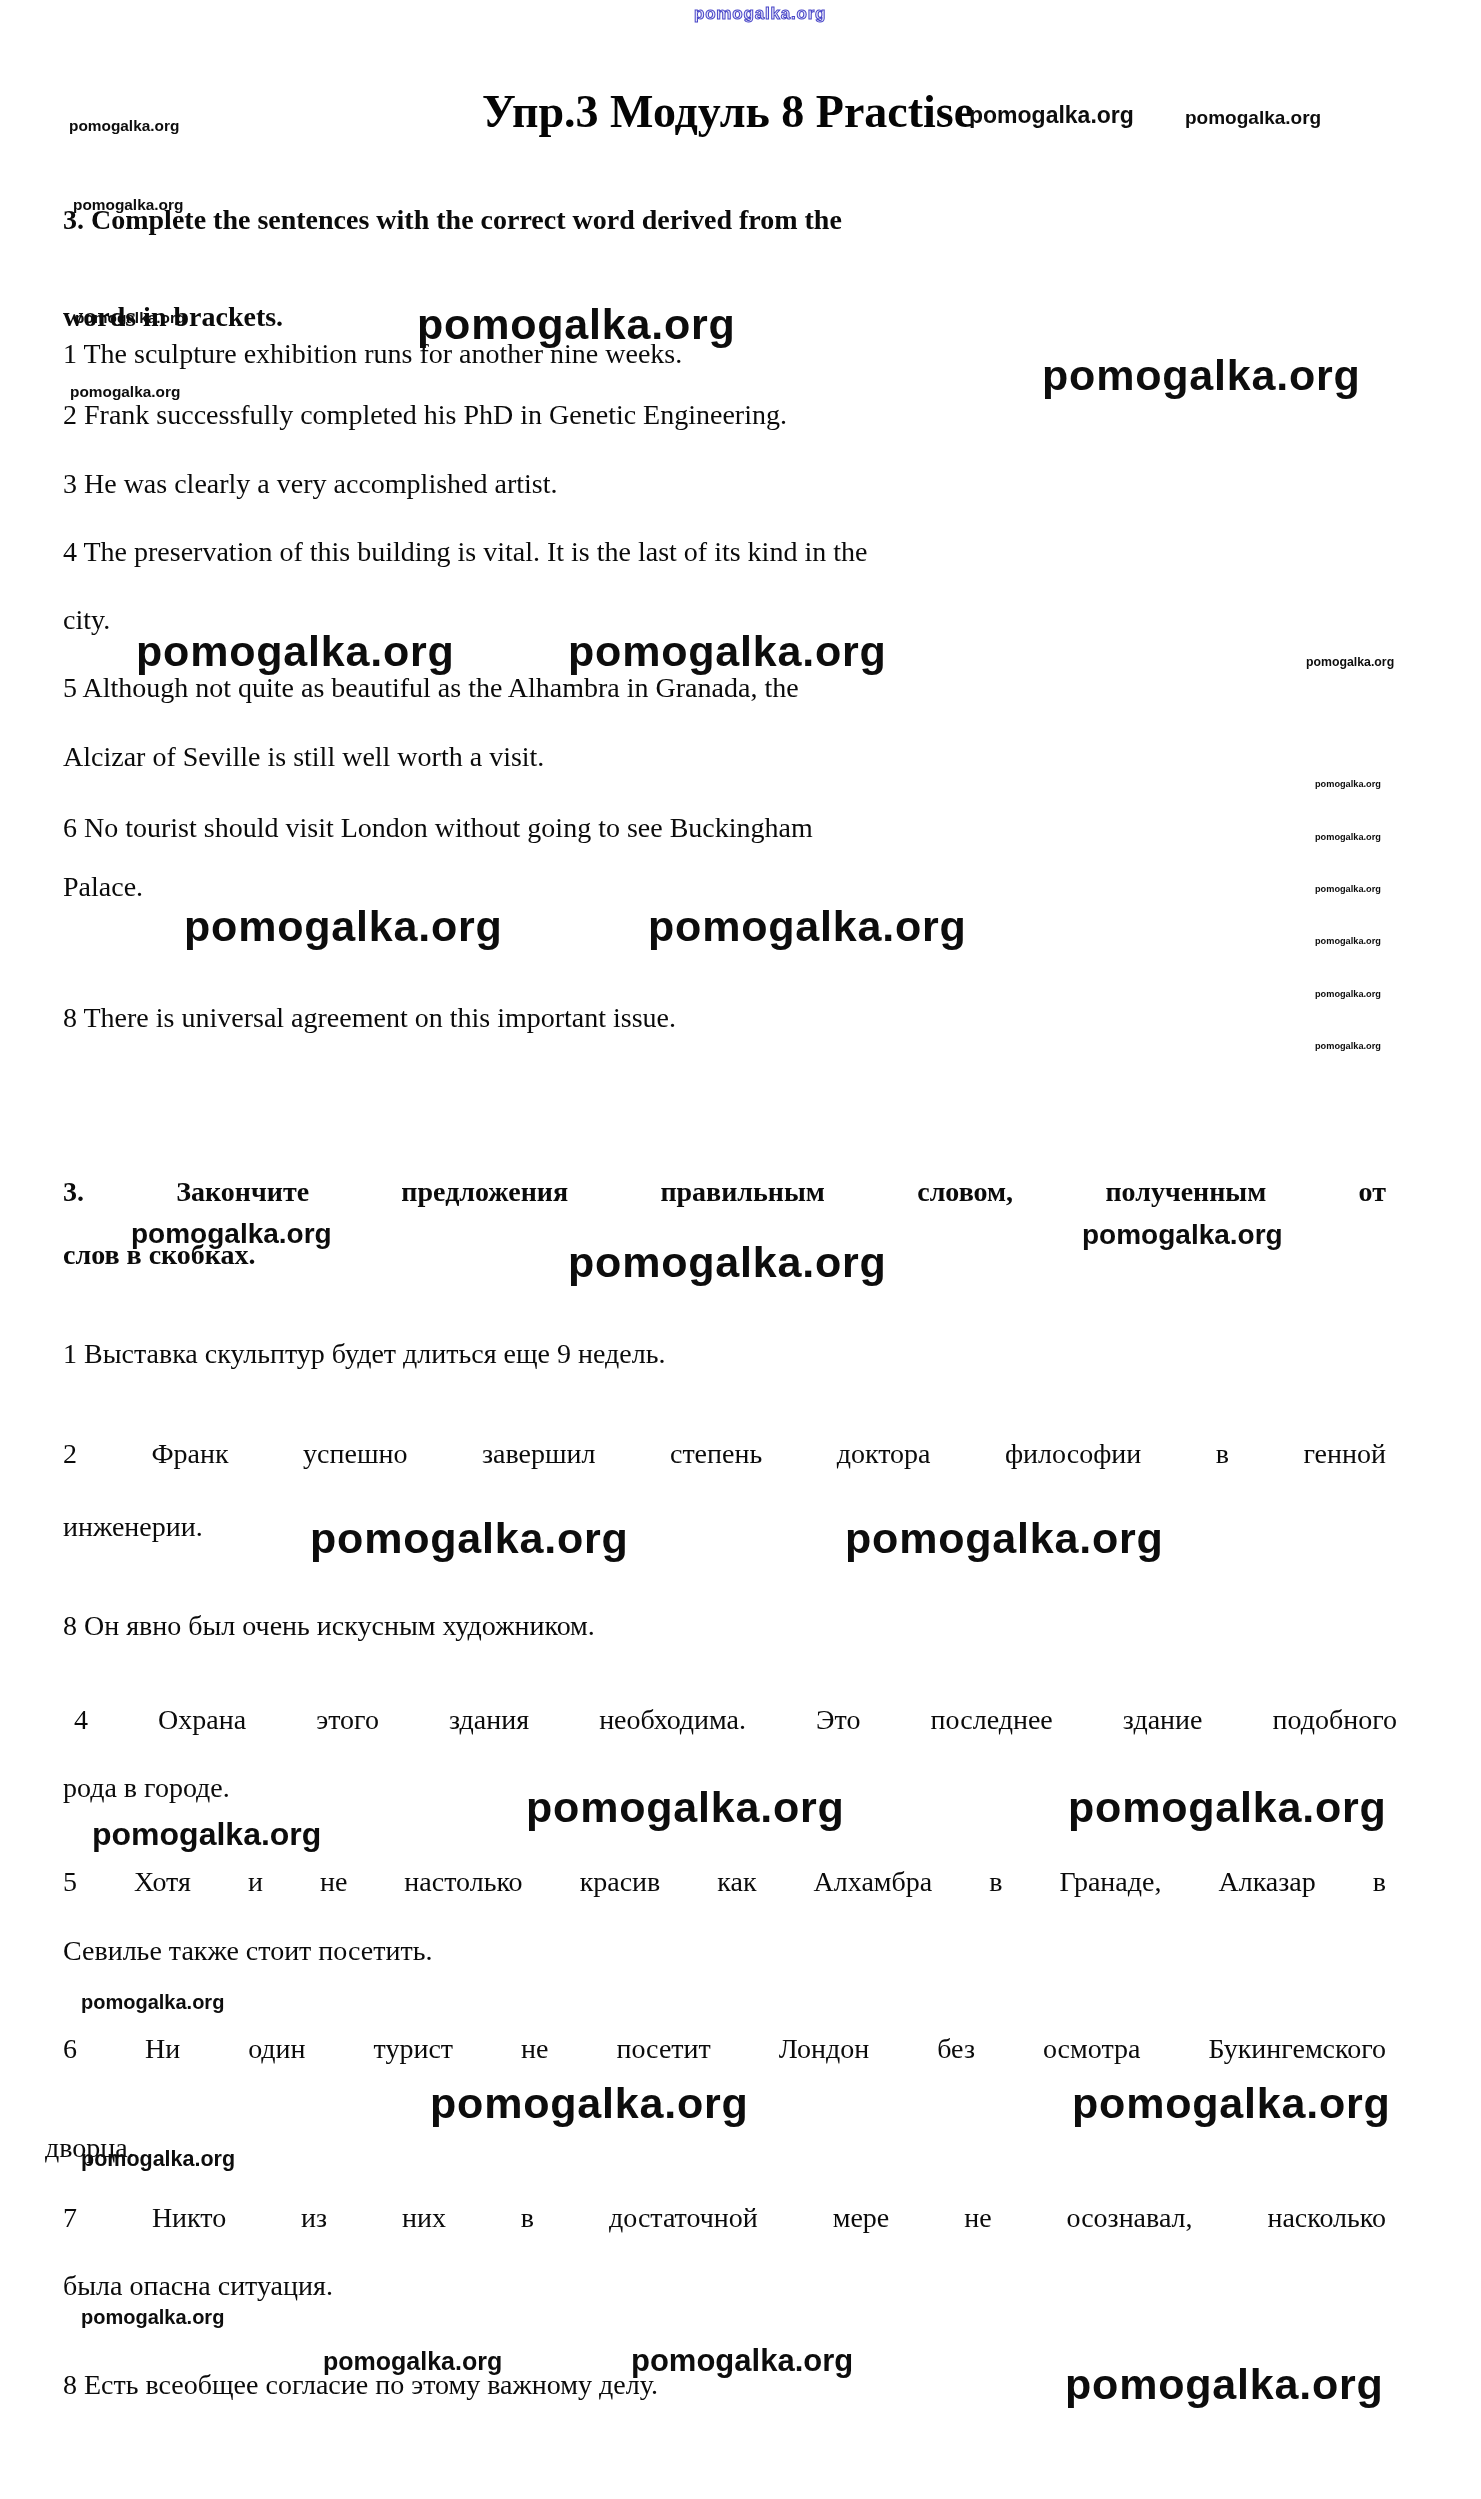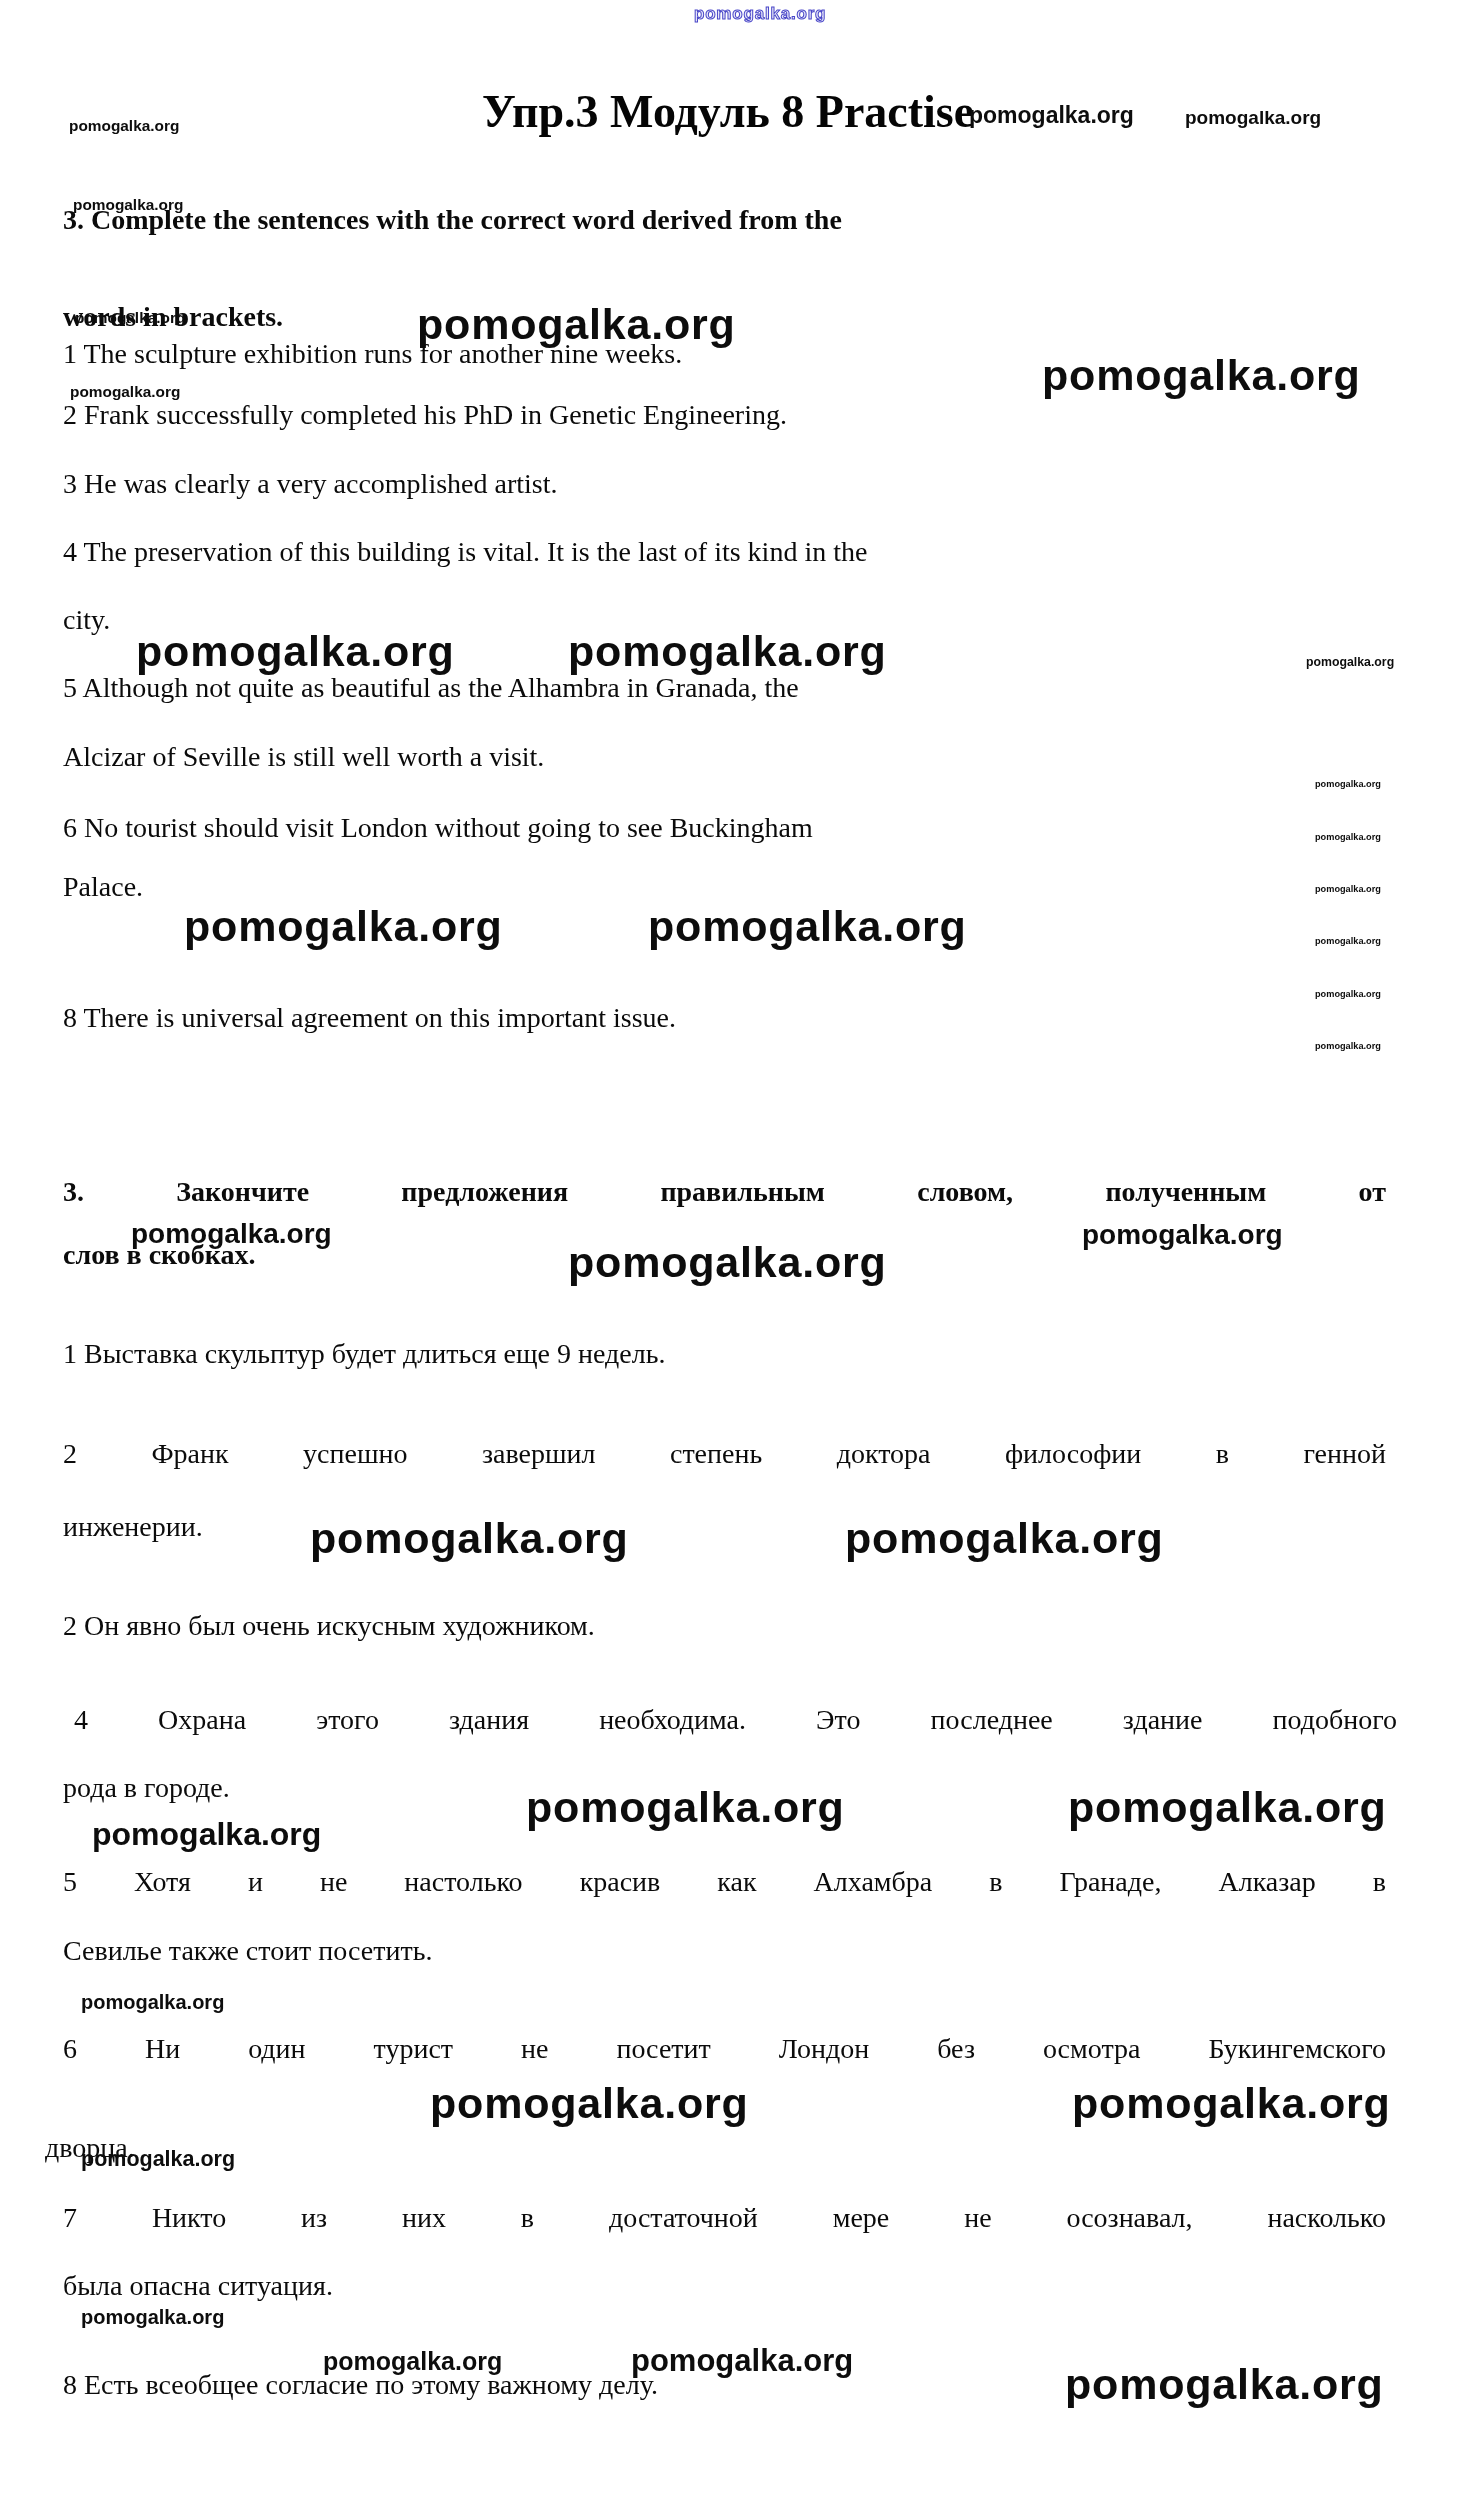--- a/index.html
+++ b/index.html
@@ -73,21 +73,21 @@
   <div class="line bold" style="left:63px;top:1241px;">слов в скобках.</div>
   <div class="wm wm-big" style="left:568px;top:1241px;">pomogalka.org</div>
 
   <div class="line" style="left:63px;top:1340px;">1 Выставка скульптур будет длиться еще 9 недель.</div>
 
   <div class="line justify" style="left:63px;top:1440px;">2 Франк успешно завершил степень доктора философии в генной</div>
   <div class="line" style="left:63px;top:1513px;">инженерии.</div>
   <div class="wm wm-big" style="left:310px;top:1517px;">pomogalka.org</div>
   <div class="wm wm-big" style="left:845px;top:1517px;">pomogalka.org</div>
 
-  <div class="line" style="left:63px;top:1612px;">2 Он явно был очень искусным художником.</div>
+  <div class="line" style="left:63px;top:1612px;">8 Он явно был очень искусным художником.</div>
 
   <div class="line justify" style="left:63px;top:1706px;margin-left:11px;">4 Охрана этого здания необходима. Это последнее здание подобного</div>
   <div class="line" style="left:63px;top:1774px;">рода в городе.</div>
   <div class="wm wm-big" style="left:526px;top:1786px;">pomogalka.org</div>
   <div class="wm wm-big" style="left:1068px;top:1786px;">pomogalka.org</div>
   <div class="wm wm-med" style="left:92px;top:1818px;font-size:32px;">pomogalka.org</div>
 
   <div class="line justify" style="left:63px;top:1868px;">5 Хотя и не настолько красив как Алхамбра в Гранаде, Алказар в</div>
   <div class="line" style="left:63px;top:1937px;">Севилье также стоит посетить.</div>
   <div class="wm wm-sm" style="left:81px;top:1992px;font-size:20px;">pomogalka.org</div>

